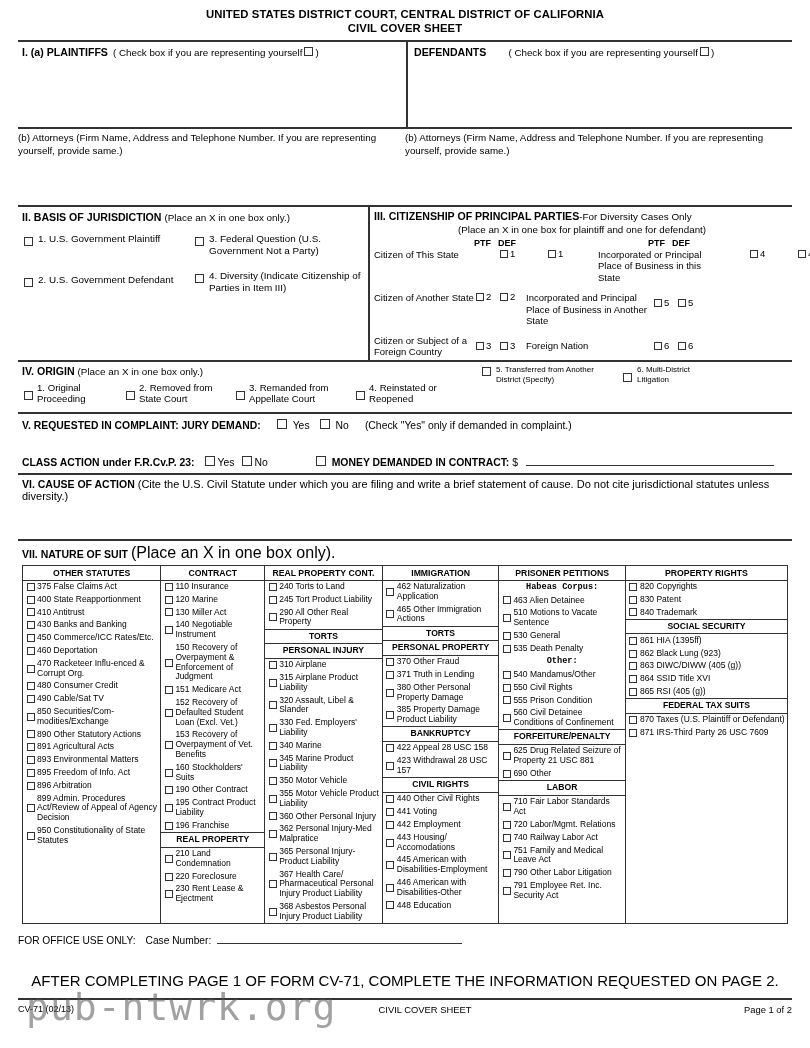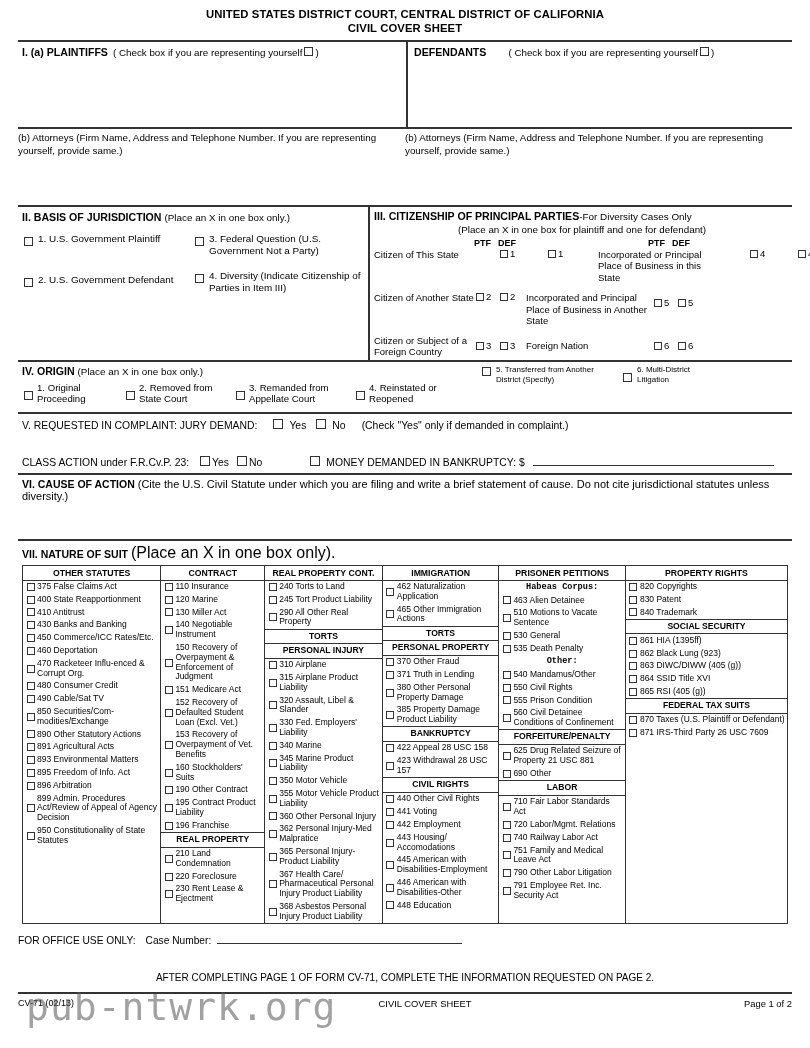--- a/index.html
+++ b/index.html
@@ -64,21 +64,21 @@
   .sec4{border-top:2px solid #333;padding:3px 4px 4px 4px;position:relative;height:52px;box-sizing:border-box;}
   .org-row{display:flex;margin-top:4px;font-size:9.6px;line-height:11.5px;}
   .org-item{display:flex;margin-right:10px;}
   .org-item .cbw{padding-top:8px;width:15px;flex:none;}
   .o1{width:92px}.o2{width:100px}.o3{width:110px}.o4{width:96px}
   .org-abs{position:absolute;font-size:8px;line-height:10px;}
 
   
   .sec5{border-top:2px solid #333;padding:4px 4px 3px 4px;}
   .line-v{display:flex;align-items:baseline;font-size:10.4px;line-height:15px;}
-  .line-v b{font-weight:normal;}
+  .line-v b{font-weight:bold;}
   .money-line{flex:1;border-bottom:1.2px solid #333;margin-left:8px;margin-right:14px;height:10px;}
 
   
   .sec6{border-top:2px solid #333;padding:3px 4px;}
   .sec6 .hd{font-size:10.5px;font-weight:bold;}
   .sec6 .hd .norm{font-weight:normal;font-size:11px;}
   .sec6-body{height:34px;}
 
   
   .sec7{border-top:2px solid #333;padding:3px 4px 2px 4px;}
@@ -95,21 +95,21 @@
            border-top:1.3px solid #333;border-bottom:1.3px solid #333;padding:1px 0;}
   .nos-sub.nb{border-top:none;}
   .nos-mini{font-weight:bold;font-size:8.6px;text-align:center;line-height:11.5px;padding:1px 0;font-family:Liberation Mono, monospace;}
   .item{display:flex;font-size:8.5px;line-height:9.8px;padding:1.5px 2px 1.5px 1px;}
   .item .cbw{width:13px;flex:none;display:flex;align-items:center;justify-content:center;}
   .item .tx{flex:1;}
 
   
   .office{padding:6px 18px 0 18px;font-size:10px;display:flex;align-items:baseline;}
   .office .ul{flex:0 0 245px;border-bottom:1.3px solid #333;height:11px;margin-left:6px;}
-  .after{text-align:center;font-size:10px;font-weight:normal;margin-top:26px;letter-spacing:0px;}
+  .after{text-align:center;font-size:15px;font-weight:normal;margin-top:26px;letter-spacing:0px;}
   .footrule{margin:9px 18px 0 18px;border-top:2px solid #333;}
   .footrow{display:flex;margin:4px 18px 0 18px;font-size:9px;}
   .footrow .l{width:200px;}
   .footrow .c{flex:1;text-align:center;font-size:9.4px;}
   .footrow .r{width:160px;text-align:right;font-size:9.4px;}
 
   .watermark{
     position:absolute;left:26px;top:985px;
     font-family:"DejaVu Sans Mono", monospace;
     font-size:38px;color:#555;opacity:.55;letter-spacing:1px;
@@ -283,21 +283,21 @@
         <b>CLASS ACTION under F.R.Cv.P. 23</b>
           <b>:</b>
         <span style="width:9px"></span>
         <span class="cb lg"></span>
         <span>Yes</span>
         <span style="width:6px"></span>
         <span class="cb lg"></span>
         <span>No</span>
         <span style="width:46px"></span>
         <span class="cb lg"></span>
-        <b style="margin-left:4px">MONEY DEMANDED IN BANKRUPTCY:</b>
+        <b style="margin-left:4px">MONEY DEMANDED IN CONTRACT:</b>
         <span style="margin-left:3px">$</span>
         <span class="money-line"></span>
       </div>
     </div>
 
     <div class="sec6">
       <div class="hd">
         <span>VI. CAUSE OF ACTION</span>
         <span class="norm">(Cite the U.S. Civil Statute under which you are filing and write a brief statement of cause.  Do not cite jurisdictional statutes unless diversity.)</span>
       </div>

